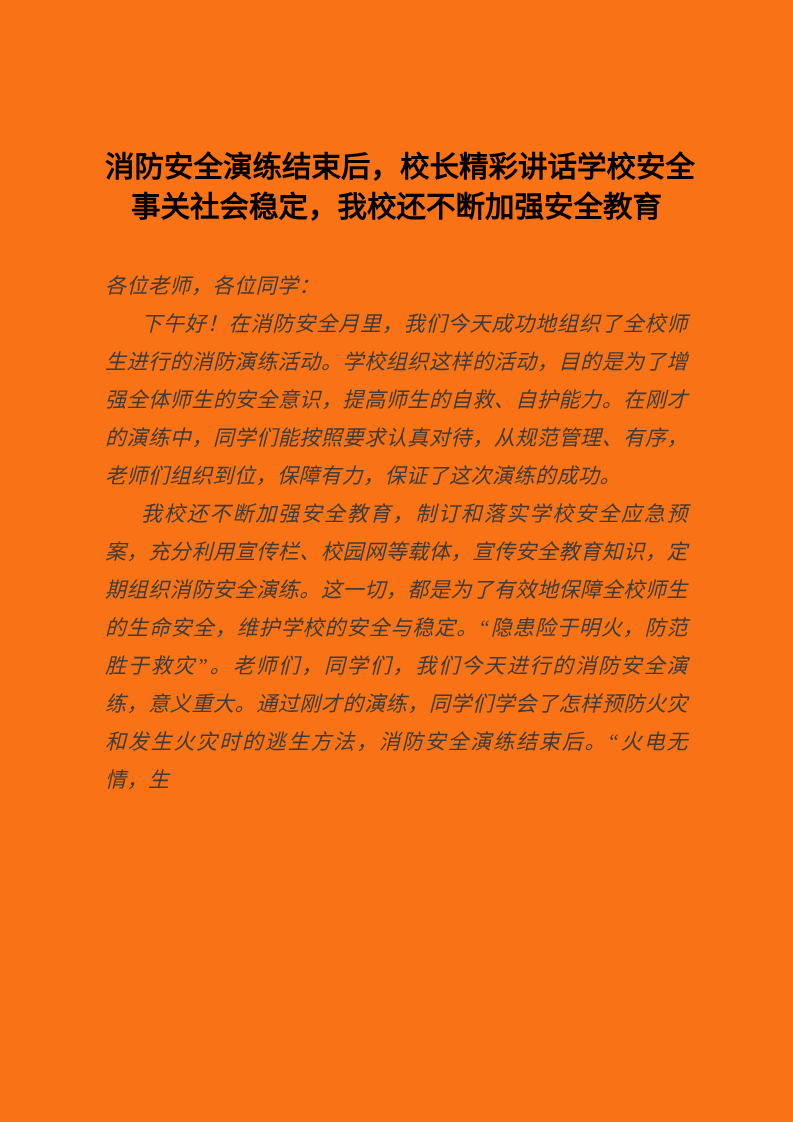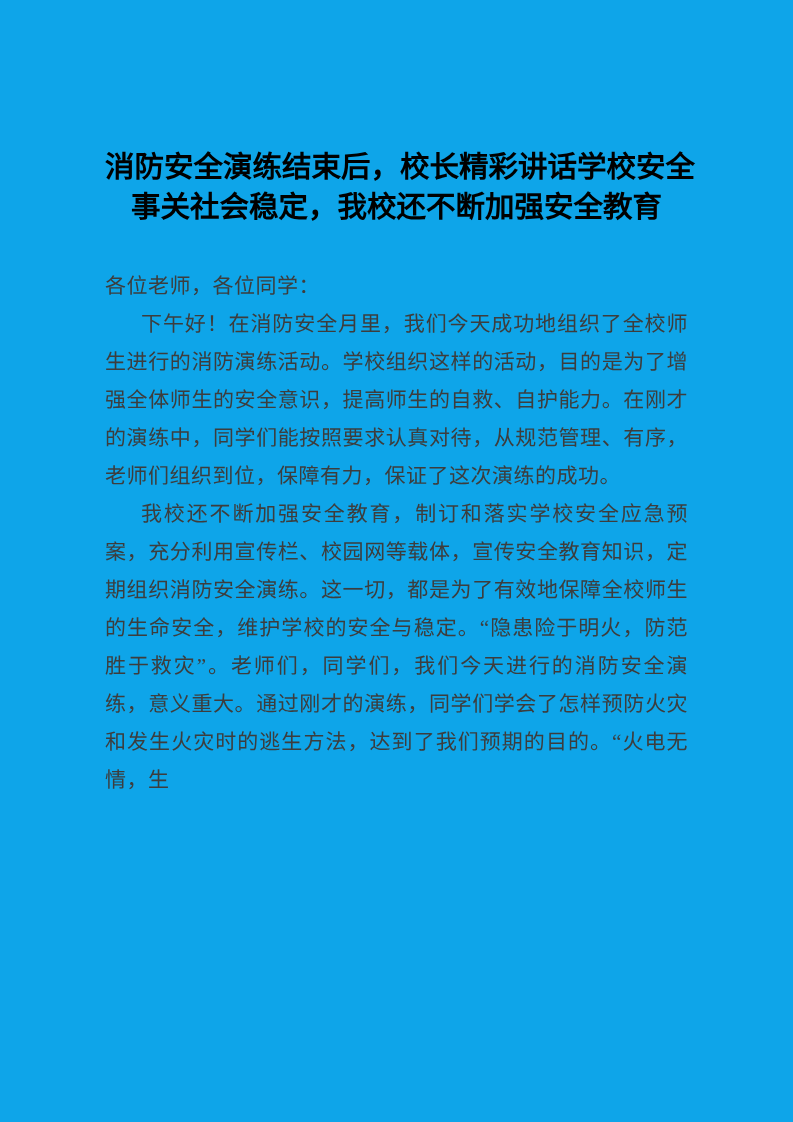--- a/index.html
+++ b/index.html
@@ -4,21 +4,21 @@
 <style>
   html, body {
     margin: 0;
     padding: 0;
     background: #ffffff;
   }
   .page {
     position: relative;
     width: 793px;
     height: 1122px;
-    background: #0ea5e9;
+    background: #f97316;
     box-sizing: border-box;
     padding: 147px 105px 0 105px;
     overflow: hidden;
     font-family: "Liberation Serif", "DejaVu Serif", serif;
   }
   .doc-title {
     margin: 0;
     padding: 0;
     text-align: center;
     color: #000000;
@@ -32,20 +32,21 @@
     white-space: nowrap;
   }
   .doc-body {
     margin-top: 40px;
     color: #3d3d3d;
     font-size: 21px;
     line-height: 38px;
     letter-spacing: 0.5px;
     text-align: justify;
     text-justify: inter-character;
+    font-style: italic;
   }
   .doc-body p {
     margin: 0;
     padding: 0;
   }
   .doc-body p.para {
     text-indent: 36px;
   }
 </style>
 </head>
@@ -53,15 +54,15 @@
 
 <div class="page">
   <h1 class="doc-title">
     <span class="title-line">消防安全演练结束后，校长精彩讲话学校安全</span>
     <span class="title-line">事关社会稳定，我校还不断加强安全教育</span>
   </h1>
 
   <div class="doc-body">
     <p class="salutation">各位老师，各位同学：</p>
     <p class="para">下午好！在消防安全月里，我们今天成功地组织了全校师生进行的消防演练活动。学校组织这样的活动，目的是为了增强全体师生的安全意识，提高师生的自救、自护能力。在刚才的演练中，同学们能按照要求认真对待，从规范管理、有序，老师们组织到位，保障有力，保证了这次演练的成功。</p>
-    <p class="para">我校还不断加强安全教育，制订和落实学校安全应急预案，充分利用宣传栏、校园网等载体，宣传安全教育知识，定期组织消防安全演练。这一切，都是为了有效地保障全校师生的生命安全，维护学校的安全与稳定。“隐患险于明火，防范胜于救灾”。老师们，同学们，我们今天进行的消防安全演练，意义重大。通过刚才的演练，同学们学会了怎样预防火灾和发生火灾时的逃生方法，达到了我们预期的目的。“火电无情，生</p>
+    <p class="para">我校还不断加强安全教育，制订和落实学校安全应急预案，充分利用宣传栏、校园网等载体，宣传安全教育知识，定期组织消防安全演练。这一切，都是为了有效地保障全校师生的生命安全，维护学校的安全与稳定。“隐患险于明火，防范胜于救灾”。老师们，同学们，我们今天进行的消防安全演练，意义重大。通过刚才的演练，同学们学会了怎样预防火灾和发生火灾时的逃生方法，消防安全演练结束后。“火电无情，生</p>
   </div>
 </div>
 
 </body></html>

